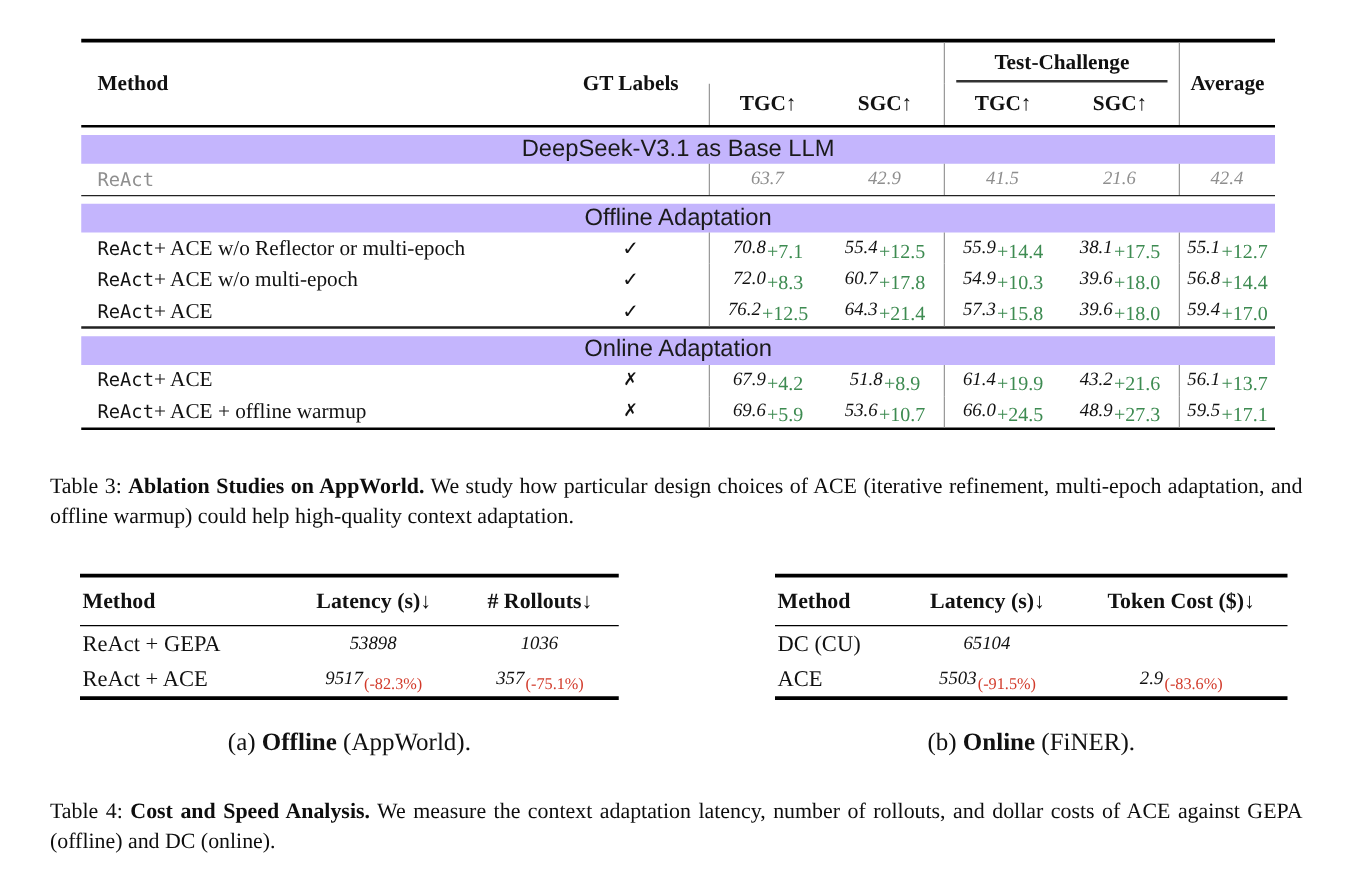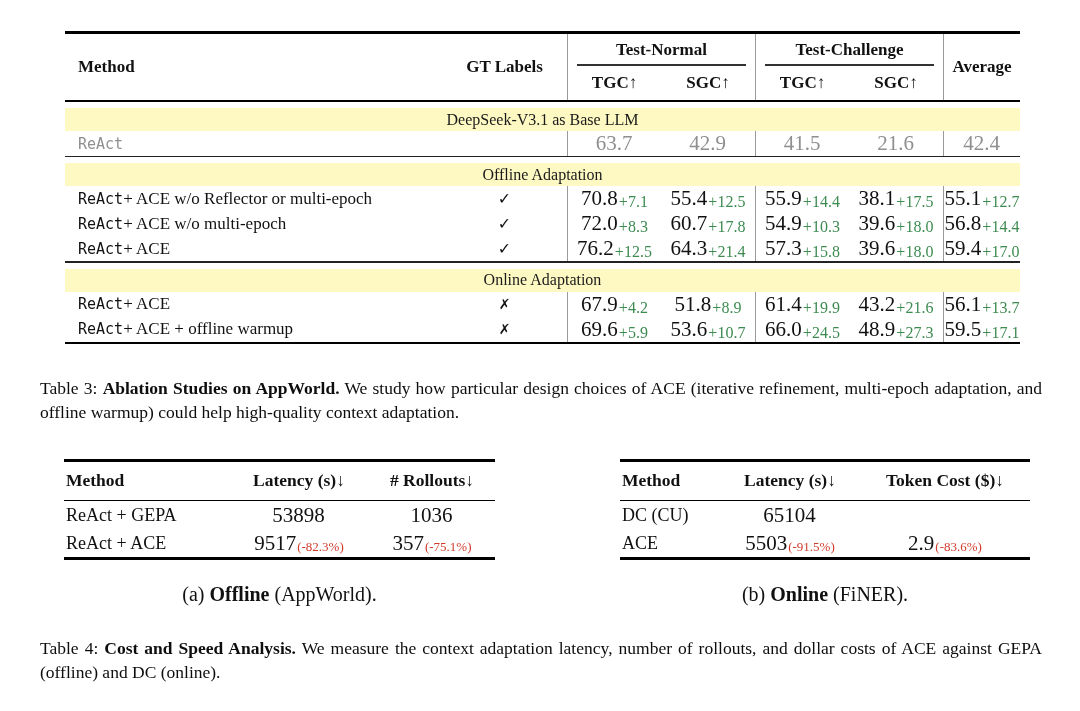--- a/index.html
+++ b/index.html
@@ -21,28 +21,28 @@
   .h-method{grid-row:1/3;grid-column:1;justify-content:flex-start;padding-left:13px;}
   .h-gt{grid-row:1/3;grid-column:2;}
   .h-g1{grid-row:1;grid-column:3/5;position:relative;}
   .h-g2{grid-row:1;grid-column:5/7;position:relative;}
   .h-g1::after,.h-g2::after{content:"";position:absolute;left:9px;right:9px;bottom:1px;height:1.4px;background:#333;}
   .h-avg{grid-row:1/3;grid-column:7;}
   .h-s1{grid-row:2;grid-column:3;}
   .h-s2{grid-row:2;grid-column:4;}
   .h-s3{grid-row:2;grid-column:5;}
   .h-s4{grid-row:2;grid-column:6;}
-  .band{background:#fef9c3;height:23px;margin-top:6px;display:flex;align-items:center;justify-content:center;
-        font-family:Liberation Serif, serif;font-size:16px;color:#1a1a1a;}
+  .band{background:#c4b5fd;height:23px;margin-top:6px;display:flex;align-items:center;justify-content:center;
+        font-family:Liberation Sans, sans-serif;font-size:19px;color:#1a1a1a;}
   .row{height:25px;font-size:17px;}
   .row .method{justify-content:flex-start;padding-left:13px;white-space:nowrap;overflow:hidden;}
   .row .mono{font-size:15px;}
   .gt{font-size:16px;}
   .crossrow .gt{font-family:"DejaVu Sans", sans-serif;font-weight:bold;font-size:14px;}
-  .num{font-size:21px;}
+  .num{font-size:15px;font-style:italic;}
   .sub{font-size:16px;color:#3d8b51;position:relative;top:3.5px;margin-left:1px;}
   .sub.red{color:#d23a2a;}
   .muted, .muted .num, .muted .mono{color:#8f8f8f;}
   
   .caption{position:absolute;font-size:17.5px;line-height:1.36;text-align:justify;color:#0d0d0d;}
   .cap3{left:40px;top:377px;width:1002px;}
   .cap4{left:40px;top:637px;width:1002px;}
   .subcap{position:absolute;font-size:20px;text-align:center;}
   .capA{left:64px;top:583px;width:431px;}
   .capB{left:620px;top:583px;width:410px;}
@@ -63,21 +63,20 @@
 </style>
 </head>
 <body>
 
 <div class="t3">
   <div class="rule-thick"></div>
 
   <div class="t3grid hdr">
     <div class="cell hcell h-method">Method</div>
     <div class="cell hcell h-gt">GT Labels</div>
-    <div class="cell hcell h-g1 bl">Test-Normal</div>
     <div class="cell hcell h-g2 bl">Test-Challenge</div>
     <div class="cell hcell h-avg bl">Average</div>
     <div class="cell hcell h-s1 bl">TGC↑</div>
     <div class="cell hcell h-s2">SGC↑</div>
     <div class="cell hcell h-s3 bl">TGC↑</div>
     <div class="cell hcell h-s4">SGC↑</div>
   </div>
   <div class="rule-thick"></div>
 
   <div class="band">DeepSeek-V3.1 as Base LLM</div>

